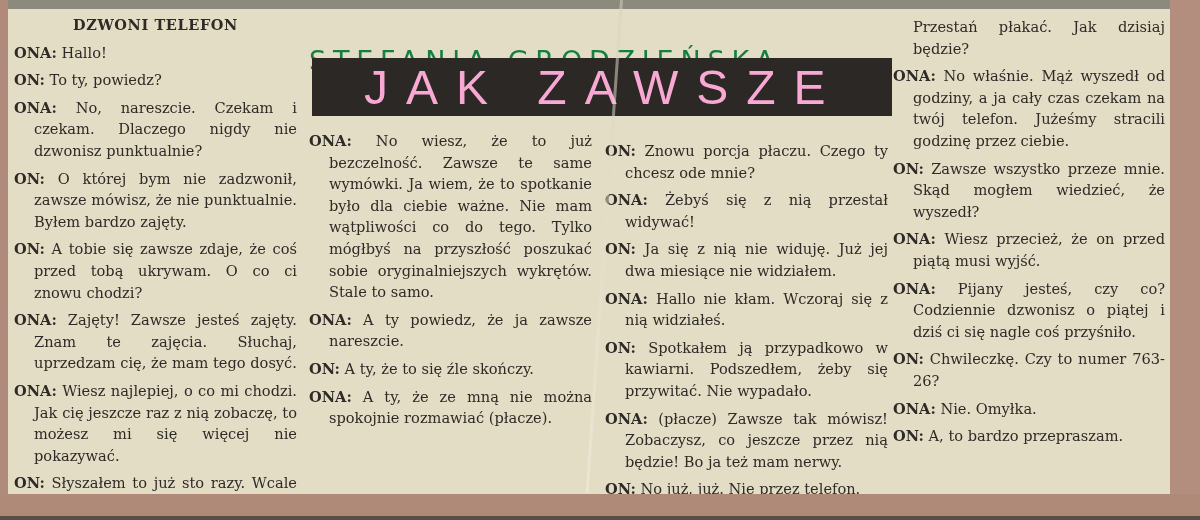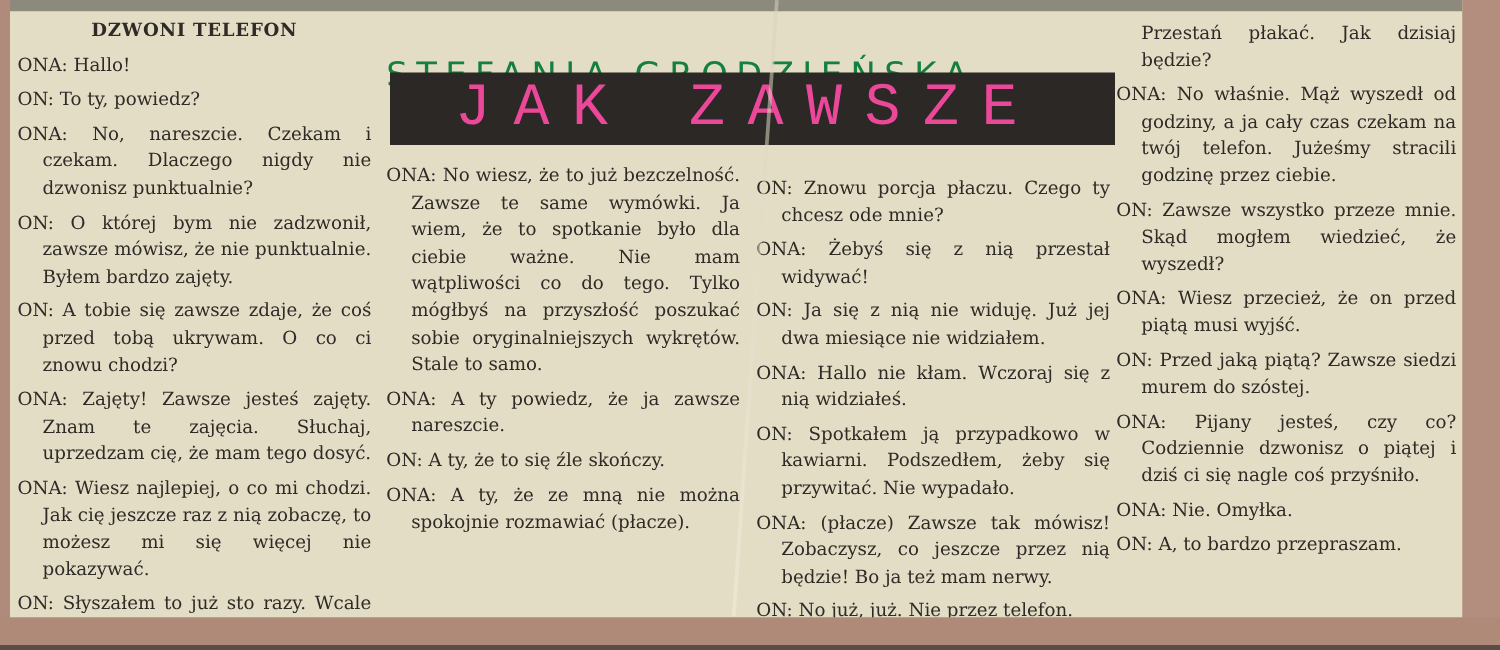--- a/index.html
+++ b/index.html
@@ -11,26 +11,26 @@
   .bline { position:absolute; left:0; top:516px; width:1200px; height:4px; background:#5a4d47; }
 
   .col { position:absolute; top:0; color:#2e2a26; font-size:14.6px; line-height:21.6px; }
   .col1 { left:6px; width:283px; top:12px; }
   .col2 { left:301px; width:283px; top:130px; }
   .col3 { left:597px; width:283px; top:140px; }
   .col4 { left:885px; width:272px; top:16px; }
 
   .sec-heading { text-align:center; font-weight:bold; font-size:14.5px; letter-spacing:0.6px; margin:2px 0 6px 0; }
   .line { margin:0 0 6px 0; padding-left:20px; text-indent:-20px; text-align:justify; }
-  .spk { font-weight:normal; }
+  .spk { font-weight:bold; }
   .cont { padding-left:20px; margin:0 0 6px 0; text-align:justify; }
 
   .author { position:absolute; left:301px; top:10px; width:580px; font-family:"DejaVu Sans", sans-serif; font-size:27px; letter-spacing:6.8px; color:#15803d; white-space:nowrap;margin-top:35px; }
   .titlebar { position:absolute; left:304px; top:58px; width:580px; height:58px; background:#2b2826; }
-  .title { position:absolute; left:52px; top:2px; font-family:Liberation Mono, monospace; font-size:48px; letter-spacing:18px; color:#ec4899; white-space:nowrap; font-weight:normal; }
+  .title { position:absolute; left:52px; top:2px; font-family:Liberation Sans, sans-serif; font-size:48px; letter-spacing:18px; color:#f9a8d4; white-space:nowrap; font-weight:normal; }
   .crease { position:absolute; left:612px; top:0; width:3px; height:494px; background:linear-gradient(#d8d0bb,#f1ecdc); transform:rotate(4deg); transform-origin:top left; opacity:0.55; }
 </style>
 </head>
 <body>
 
 <div class="paper">
   <div class="topstrip"></div>
 
   <div class="col col1">
     <div class="sec-heading">DZWONI TELEFON</div>
@@ -71,22 +71,22 @@
         <div class="line"><span class="spk">ON:</span><span> No już, już. Nie przez telefon.</span></div>
       </div>
   </div>
 
   <div class="col col4">
     <div class="cont">Przestań płakać. Jak dzisiaj będzie?</div>
     <div>
         <div class="line"><span class="spk">ONA:</span><span> No właśnie. Mąż wyszedł od godziny, a ja cały czas czekam na twój telefon. Jużeśmy stracili godzinę przez ciebie.</span></div>
         <div class="line"><span class="spk">ON:</span><span> Zawsze wszystko przeze mnie. Skąd mogłem wiedzieć, że wyszedł?</span></div>
         <div class="line"><span class="spk">ONA:</span><span> Wiesz przecież, że on przed piątą musi wyjść.</span></div>
-        <div class="line"><span class="spk">ON:</span><span> Przed jaką piątą? Zawsze siedzi murem do szóstej.</span></div>
         <div class="line"><span class="spk">ONA:</span><span> Pijany jesteś, czy co? Codziennie dzwonisz o piątej i dziś ci się nagle coś przyśniło.</span></div>
+        <div class="line"><span class="spk">ON:</span><span> Chwileczkę. Czy to numer 763-26?</span></div>
         <div class="line"><span class="spk">ONA:</span><span> Nie. Omyłka.</span></div>
         <div class="line"><span class="spk">ON:</span><span> A, to bardzo przepraszam.</span></div>
       </div>
   </div>
 
   <div class="crease"></div>
 </div>
 
 <div class="rframe"></div>
 <div class="bframe"></div>

